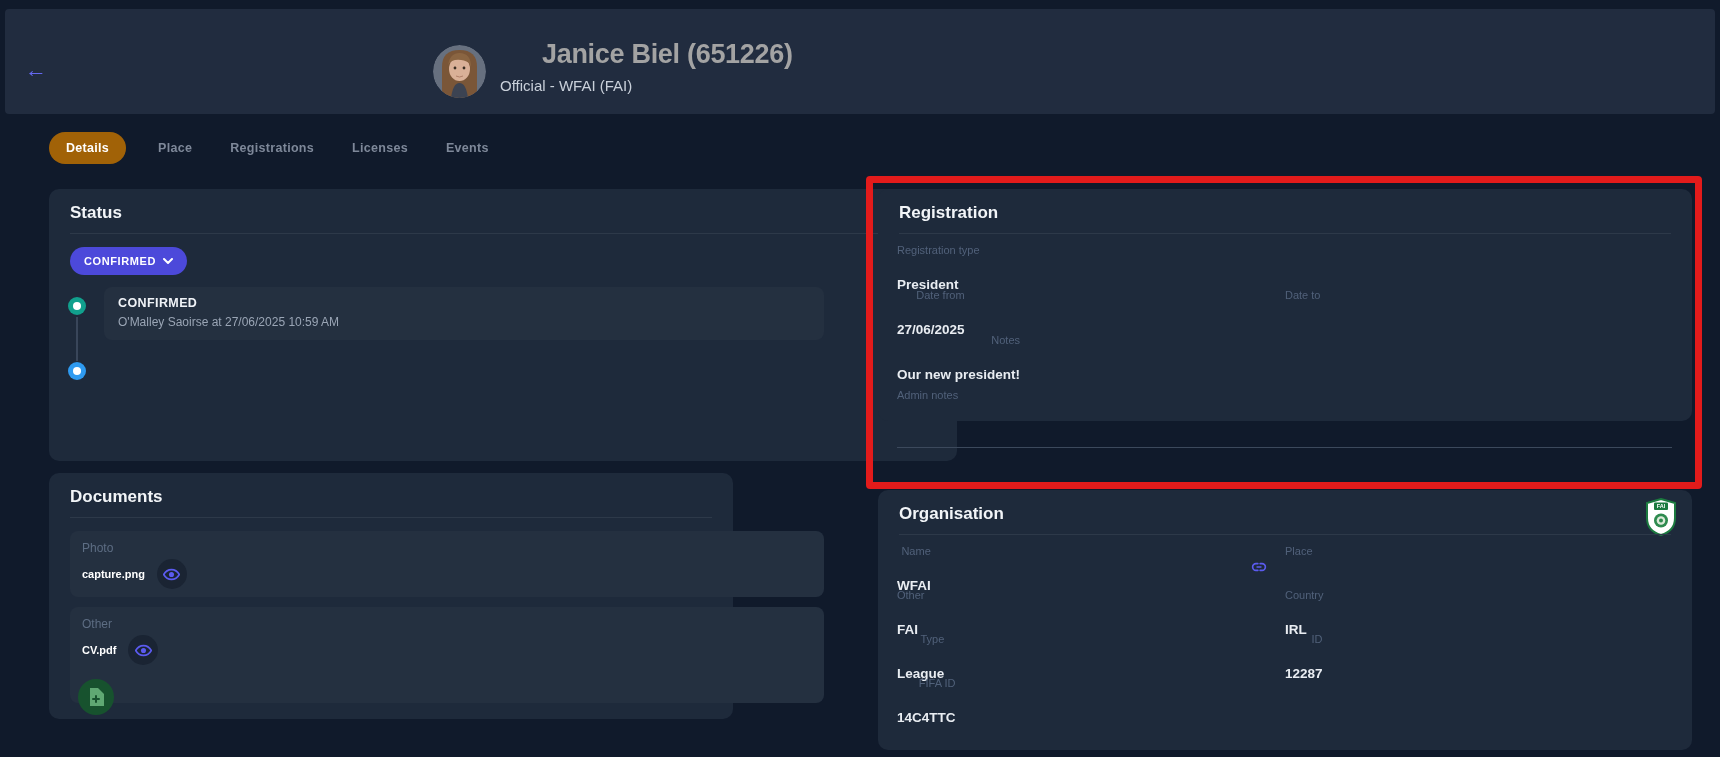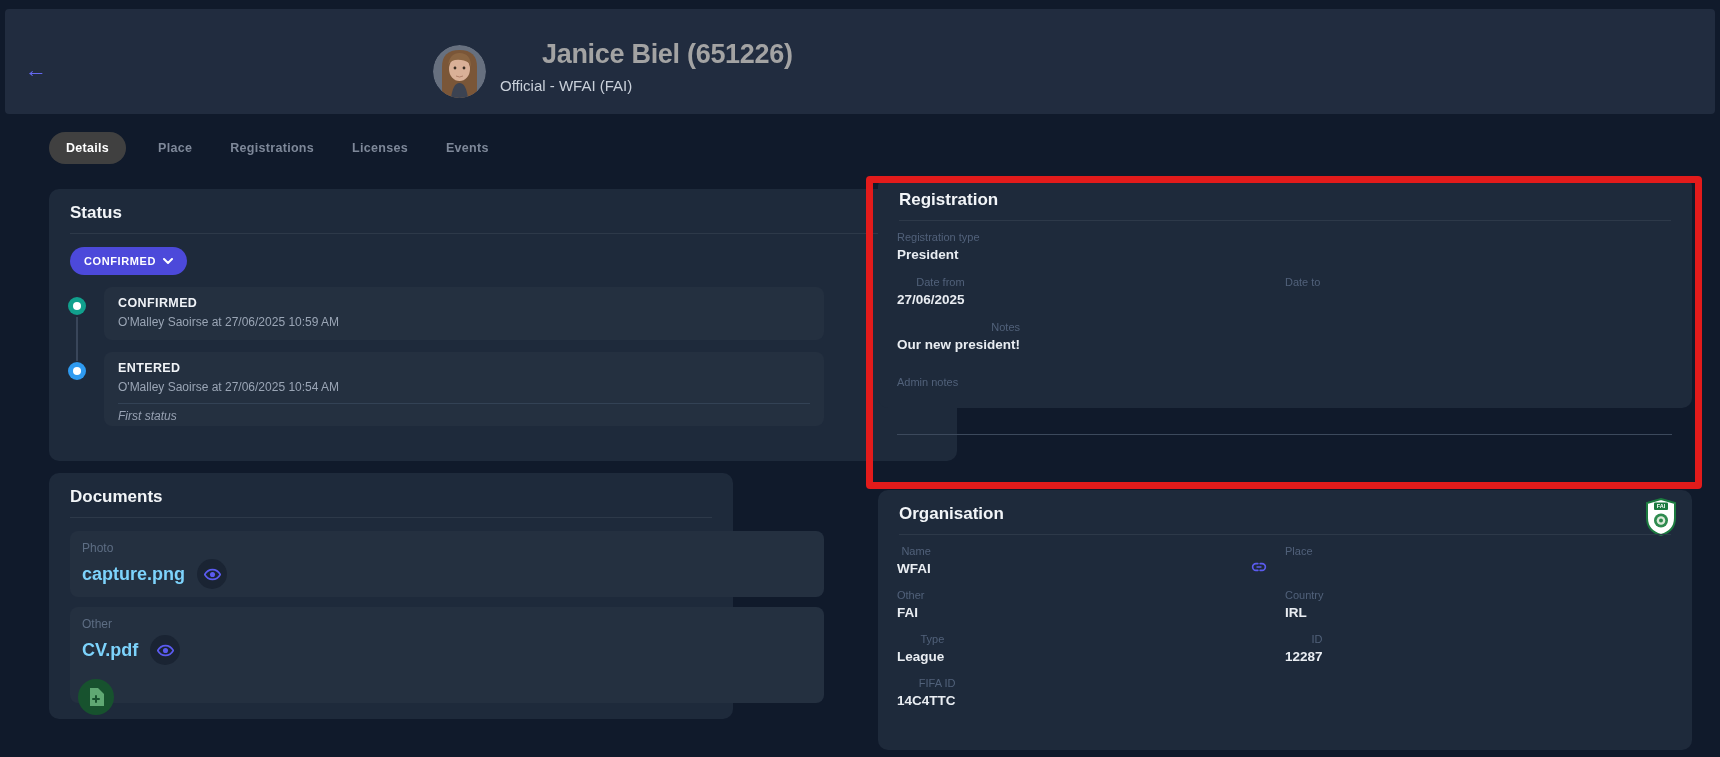--- a/index.html
+++ b/index.html
@@ -16,32 +16,32 @@
     border-radius:50%; overflow:hidden; }
   .header-title { position:absolute; left:495px; top:30px; font-size:27px;
     font-weight:bold; color:#a3a3a3; letter-spacing:-0.3px;margin-left:42px; }
   .header-subtitle { position:absolute; left:495px; top:68px; font-size:15px;
     color:#c9d0da; }
 
   
   .tabbar { position:absolute; left:49px; top:132px; display:flex; align-items:center; gap:26px; }
   .tab { font-size:12.5px; font-weight:bold; color:#7e8899; letter-spacing:0.3px;
     padding:9px 6px; cursor:pointer; }
-  .tab.active { background:#404040; color:#ffffff; border-radius:999px; padding:9px 17px; }
+  .tab.active { background:#a16207; color:#ffffff; border-radius:999px; padding:9px 17px; }
 
   
   .card { position:absolute; background:#1e2a3b; border-radius:10px; }
   .card-title { position:absolute; left:21px; top:14px; font-size:17px;
     font-weight:bold; color:#f2f5f8; }
   .card-divider { position:absolute; left:21px; right:21px; top:44px; height:1px;
     background:#2d3949; }
 
   #status-card { left:49px; top:189px; width:908px; height:272px; }
   #documents-card { left:49px; top:473px; width:684px; height:246px; }
-  #registration-card { left:878px; top:176px; width:814px; height:232px; }
+  #registration-card { left:878px; top:189px; width:814px; height:232px; }
   #organisation-card { left:878px; top:490px; width:814px; height:260px; }
 
   
   .annotation-rect { position:absolute; left:866px; top:176px; width:836px; height:313px;
     border:7px solid #e31b1b; border-radius:4px; z-index:50; pointer-events:none; }
 
   
   .status-btn { position:absolute; left:21px; top:58px; height:28px; padding:0 14px;
     background:#4c49da; border:none; border-radius:15px; color:#fff; font-size:11px;
     font-weight:bold; letter-spacing:0.6px; display:flex; align-items:center; gap:7px;
@@ -60,30 +60,30 @@
   .tl-dot-1 { top:108px; background:#11a08d; }
   .tl-dot-2 { top:173px; background:#2e9af0; }
   .tl-connector { position:absolute; left:27px; top:128px; width:2px; height:44px; background:#39465a; }
 
   
   .doc-panel { position:absolute; left:21px; width:754px; background:#243040; border-radius:8px; }
   .doc-panel-1 { top:58px; height:66px; }
   .doc-panel-2 { top:134px; height:96px; }
   .doc-label { position:absolute; left:12px; top:10px; font-size:12px; color:#5d6d83; }
   .doc-row { position:absolute; left:12px; top:28px; display:flex; align-items:center; gap:12px; }
-  .doc-filename { font-size:18px; font-weight:bold; color:#7dd3fc; }
+  .doc-filename { font-size:11px; font-weight:bold; color:#ffffff; }
   .eye-btn { width:30px; height:30px; border-radius:50%; background:#1a2433; border:none;
     display:flex; align-items:center; justify-content:center; cursor:pointer; }
   .add-doc-btn { position:absolute; left:8px; top:72px; width:36px; height:36px; border-radius:50%;
     background:#17522e; border:none; display:flex; align-items:center; justify-content:center; cursor:pointer; }
 
   
   .field { position:absolute; }
   .field-label { font-size:11px; color:#51617a; display:block;text-align:right; }
-  .field-value { font-size:13.5px; font-weight:bold; color:#e9edf2; display:block; margin-top:4px; }
+  .field-value { font-size:13.5px; font-weight:bold; color:#e9edf2; display:block; margin-top:21px; }
   .col1 { left:19px; }
   .col2 { left:407px; }
   .underline { position:absolute; left:19px; right:20px; height:1px; background:#3c495c; }
 
   .link-btn { position:absolute; left:370px; width:22px; height:22px; border:none; background:transparent;
     display:flex; align-items:center; justify-content:center; cursor:pointer; }
   .crest { position:absolute; right:16px; top:8px; }
 </style>
 </head>
 <body>
@@ -138,26 +138,20 @@
 
     <div class="tl-dot tl-dot-1"></div>
     <div class="tl-connector"></div>
     <div class="tl-dot tl-dot-2"></div>
 
     <div class="tl-panel tl-panel-1">
       <div class="tl-status">CONFIRMED</div>
       <div class="tl-by">O'Malley Saoirse at 27/06/2025 10:59 AM</div>
     </div>
 
-    <div class="tl-panel tl-panel-2">
-      <div class="tl-status">ENTERED</div>
-      <div class="tl-by">O'Malley Saoirse at 27/06/2025 10:54 AM</div>
-      <div class="tl-note-divider"></div>
-      <div class="tl-note">First status</div>
-    </div>
   </div>
 
   <div class="card" id="documents-card">
     <div class="card-title">Documents</div>
     <div class="card-divider"></div>
 
     <div class="doc-panel doc-panel-1">
       <div class="doc-label">Photo</div>
       <div class="doc-row">
         <span class="doc-filename">capture.png</span>

